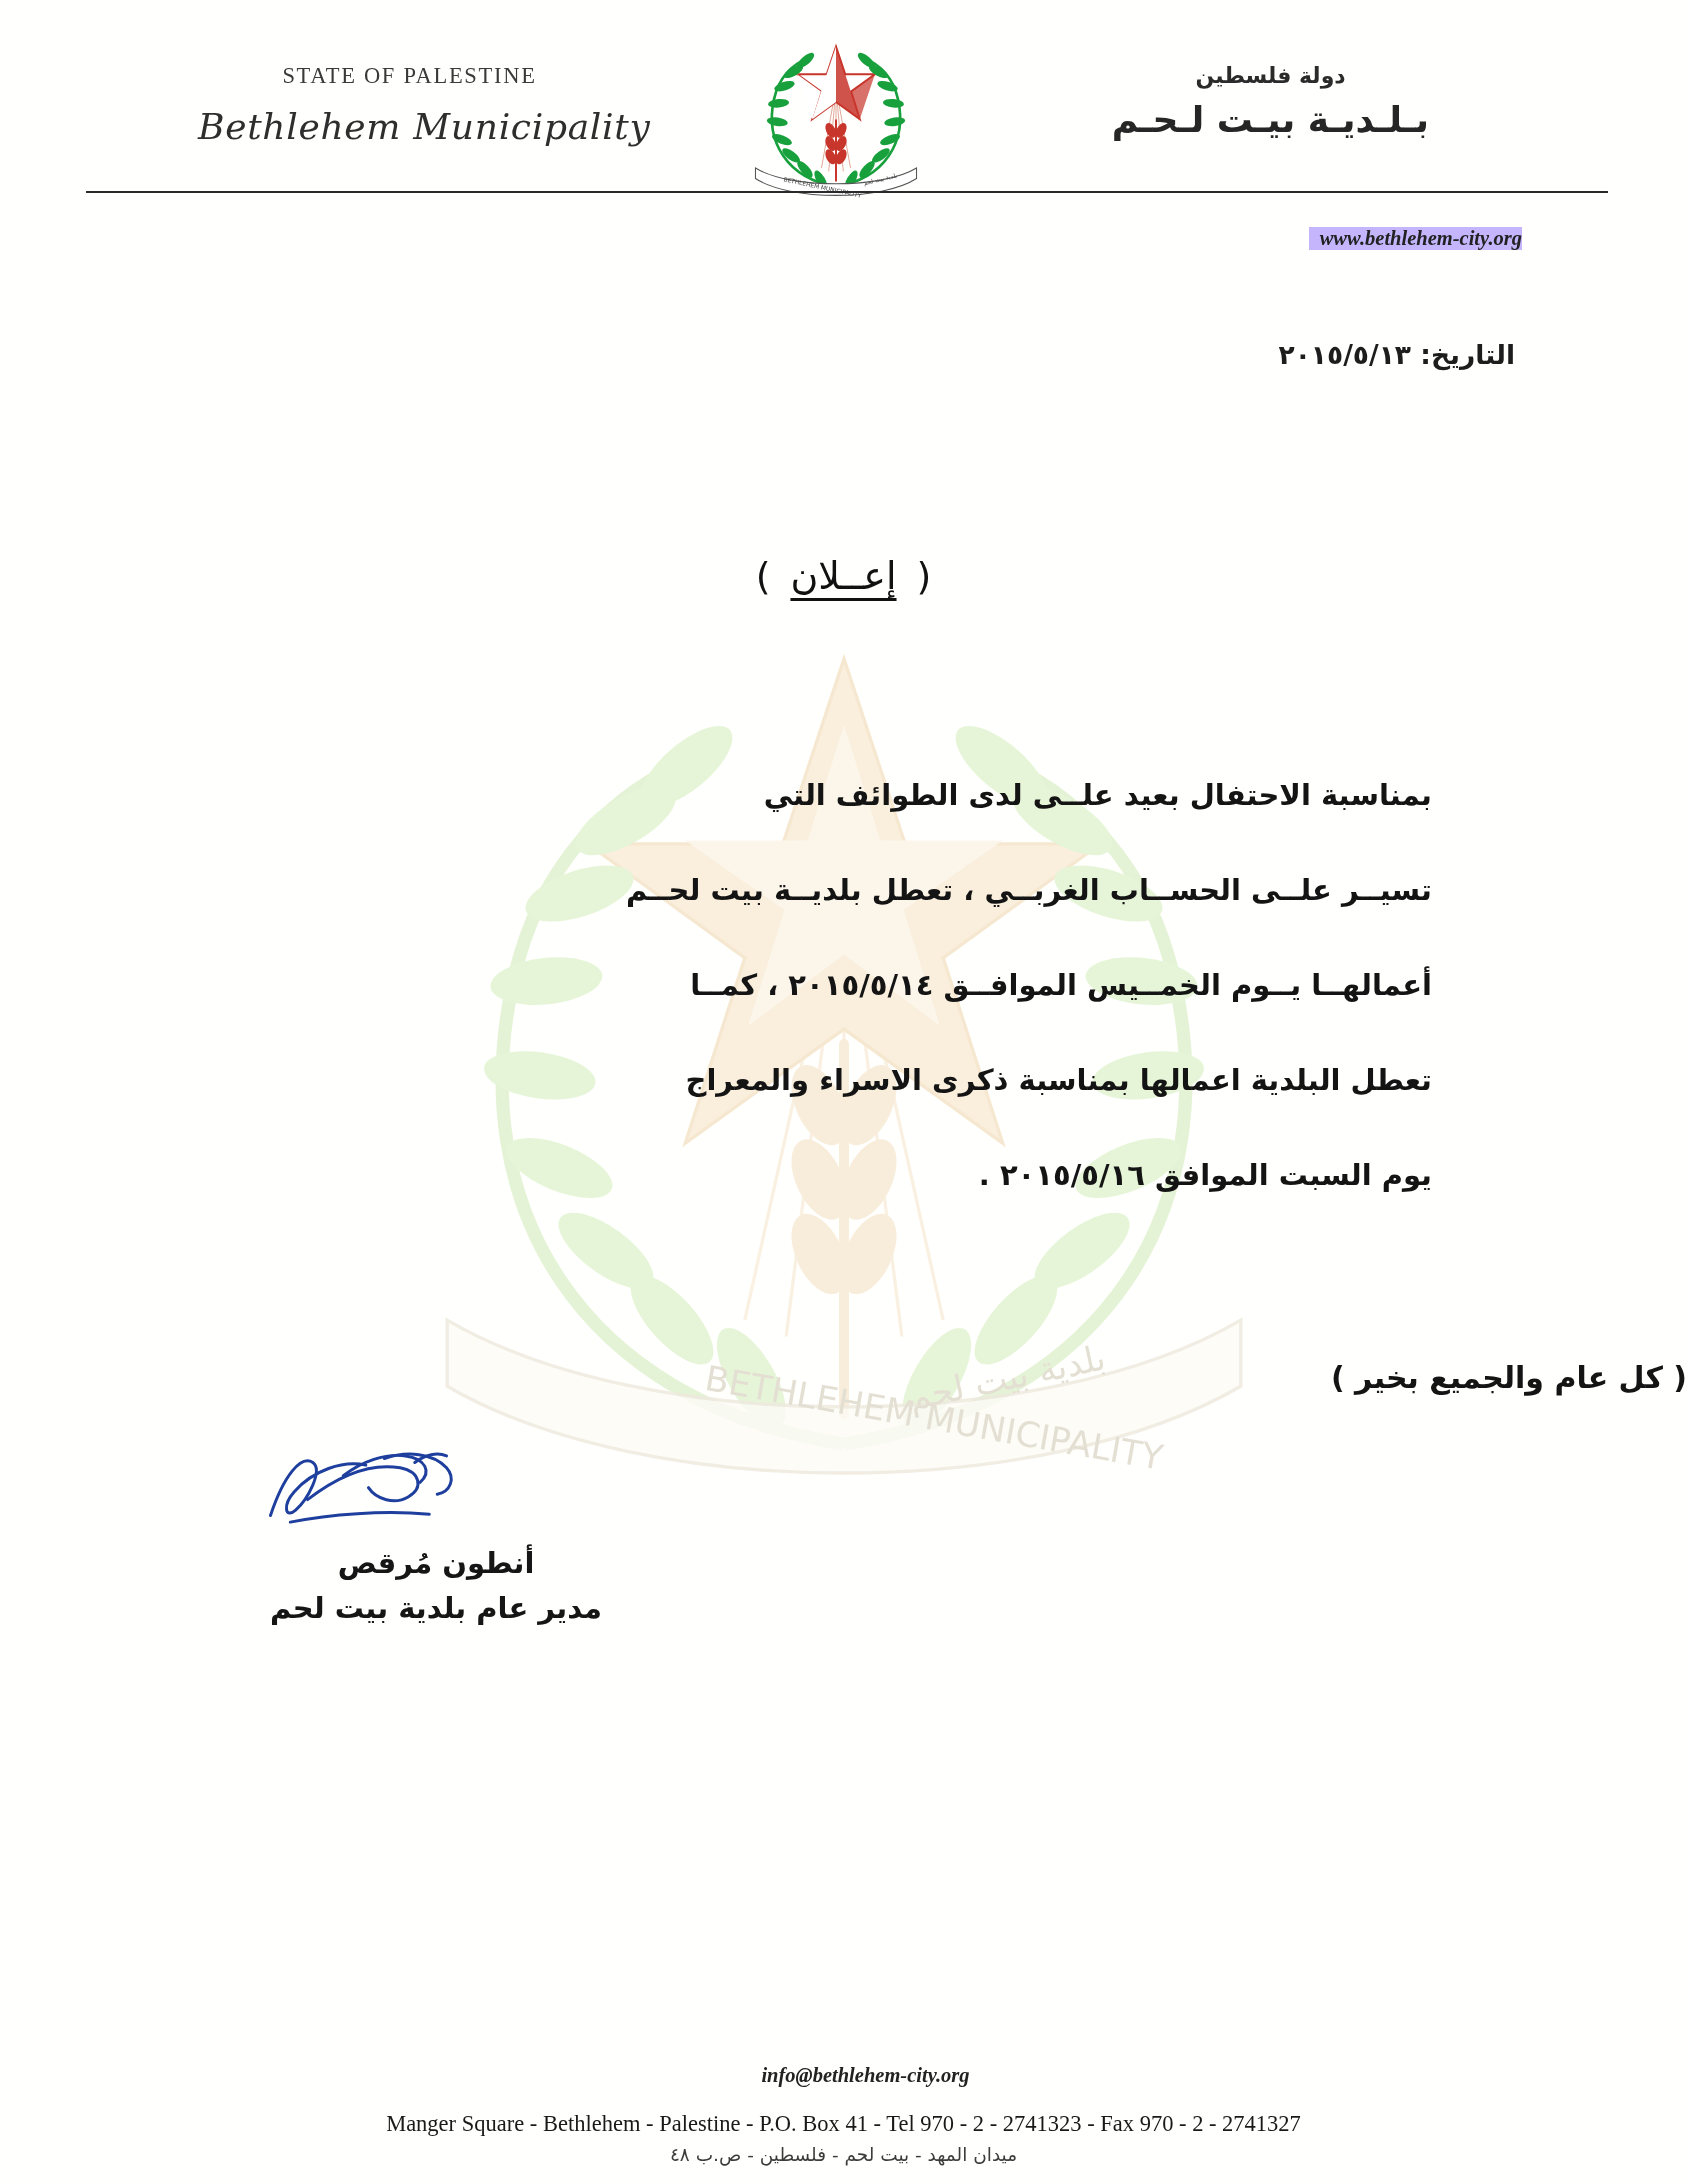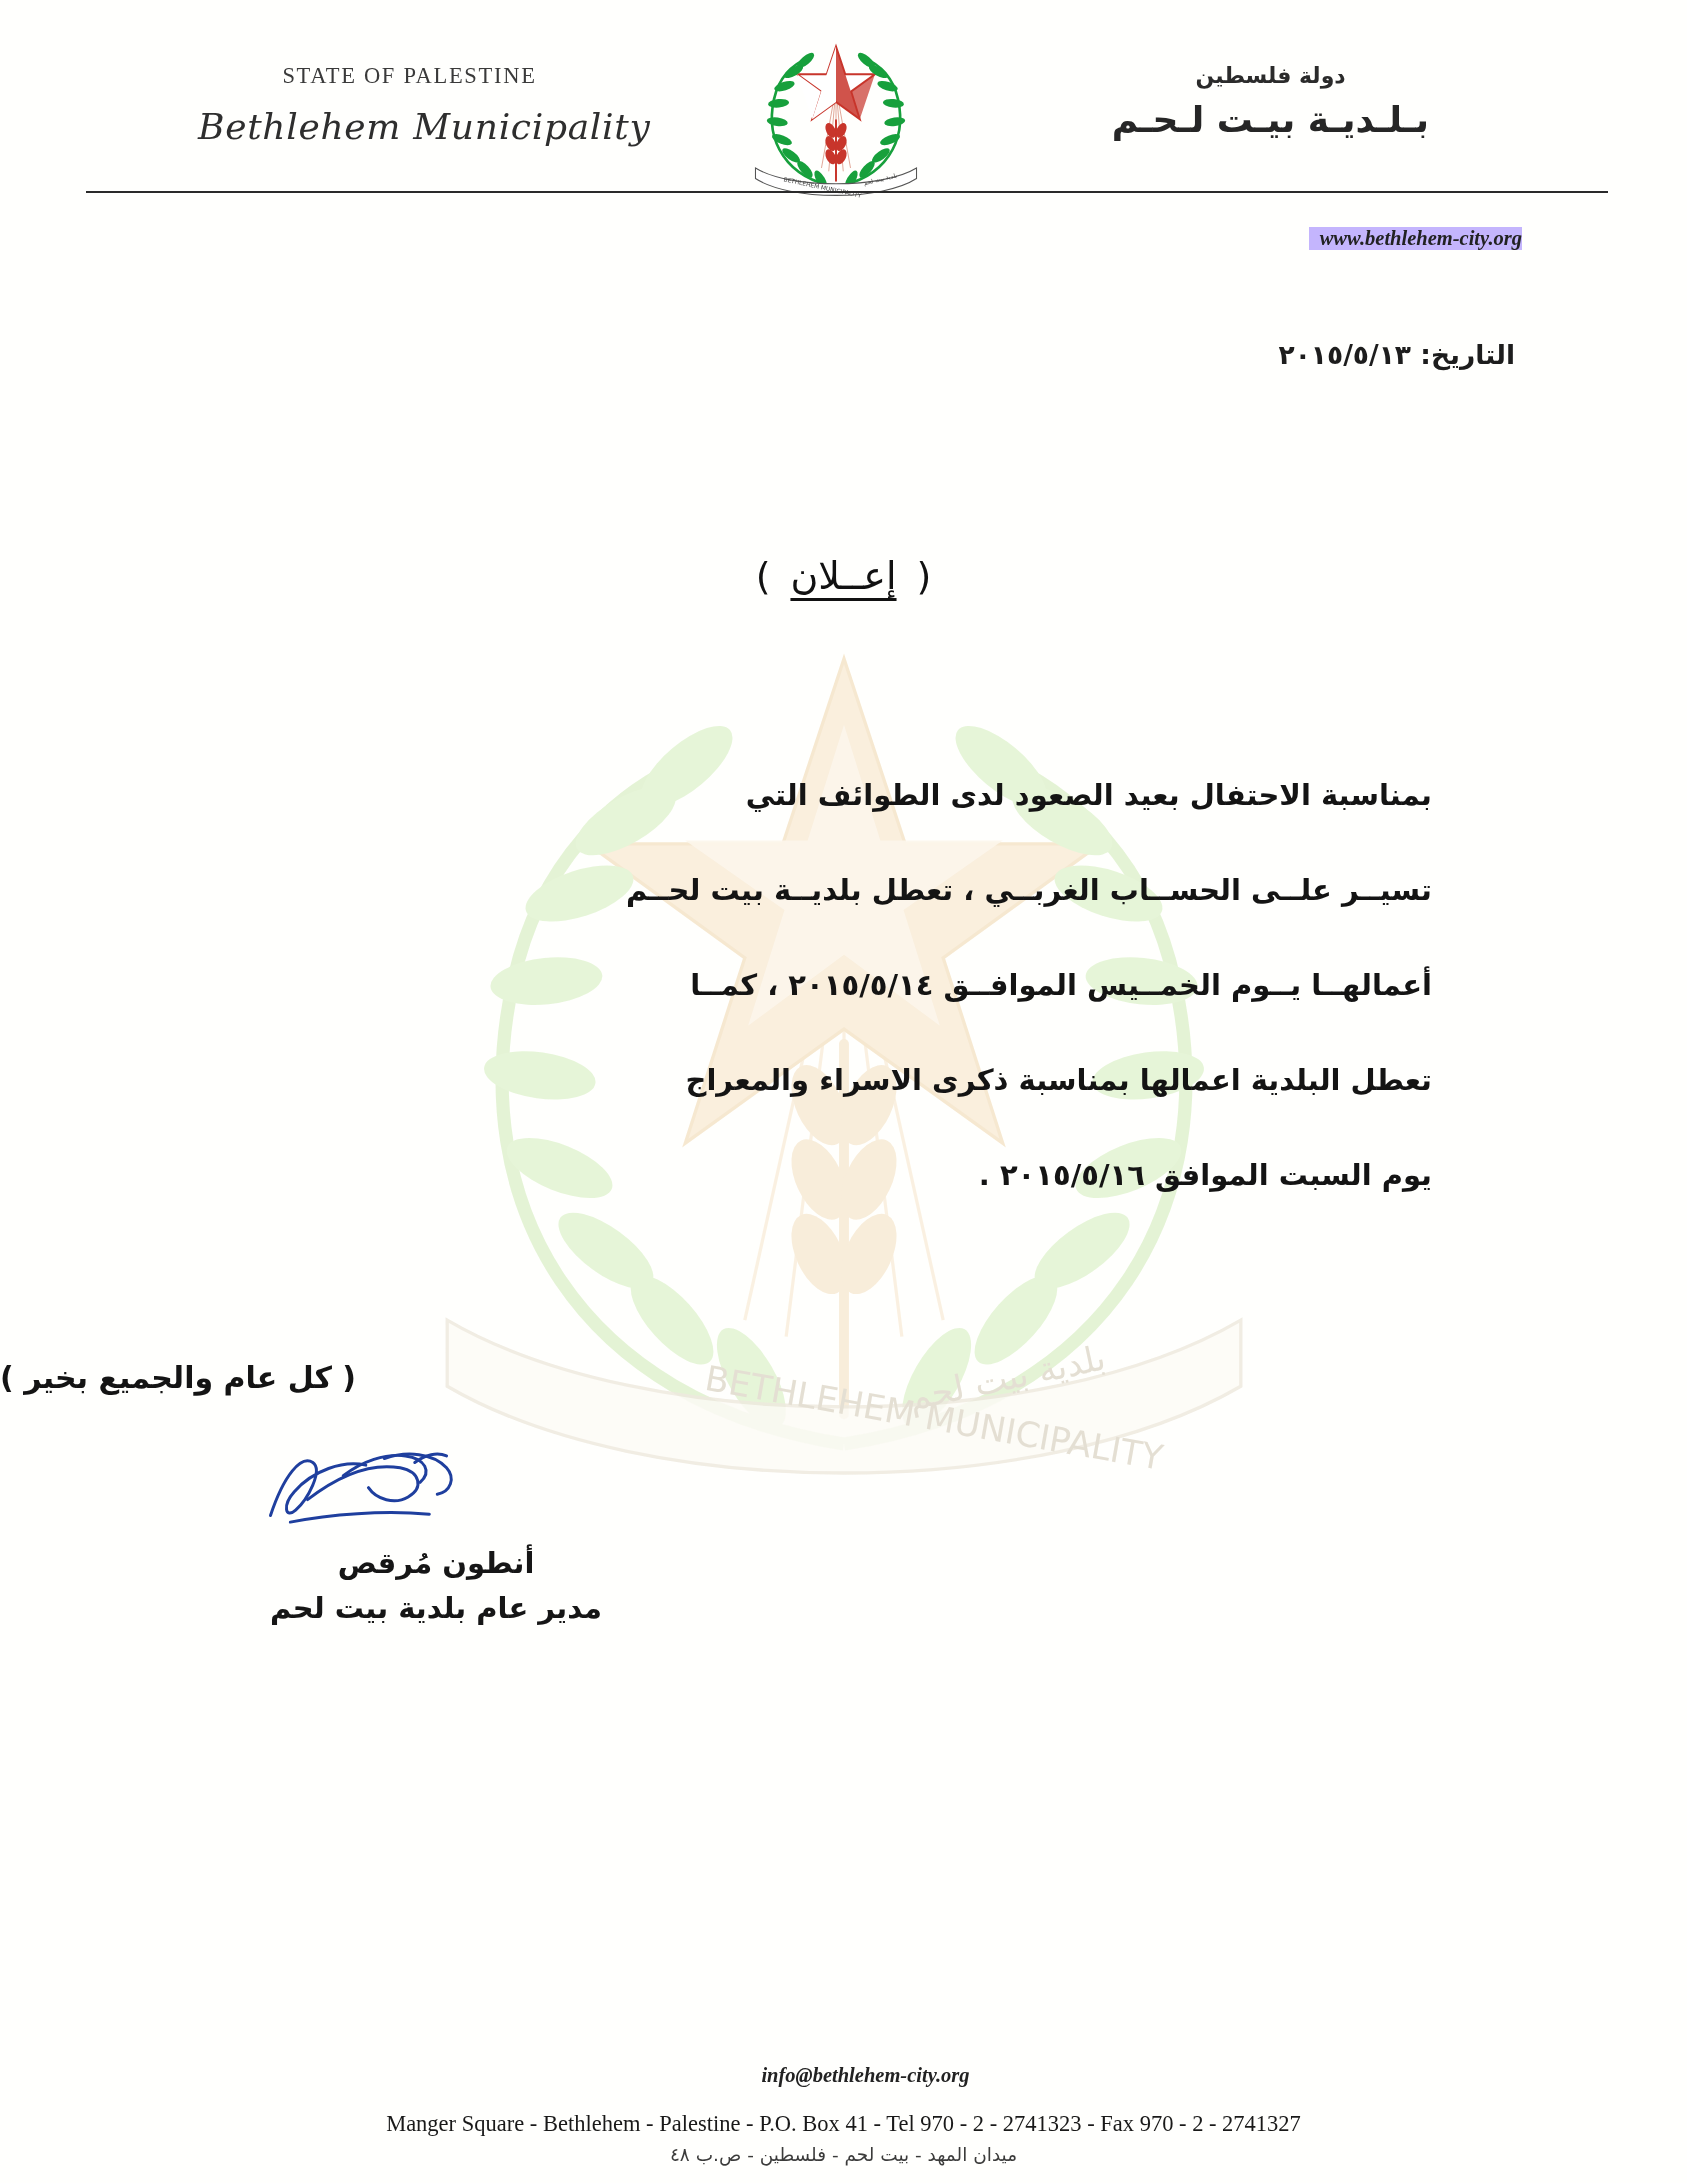--- a/index.html
+++ b/index.html
@@ -102,21 +102,21 @@
     font-family:"DejaVu Sans", sans-serif;
     font-size:29px;font-weight:bold;color:#141414;
     line-height:95px;
     z-index:3;
   }
   .body-block p{margin:0;}
   .body-line{display:block;}
 
   .closing{
     position:absolute;left:0;right:0;top:1360px;
-    direction:rtl;text-align:left;
+    direction:rtl;text-align:right;
     font-family:"DejaVu Sans", sans-serif;
     font-size:30px;font-weight:bold;color:#141414;
     letter-spacing:2px;
     z-index:3;
   }
 
   
   .sig-wrap{
     position:absolute;left:198px;top:1436px;width:476px;text-align:center;z-index:4;
   }
@@ -299,21 +299,21 @@
   <div class="date-line">
     <span>التاريخ:</span>
     <span>٢٠١٥/٥/١٣</span>
   </div>
 
   <div class="doc-title">
     <span class="paren">(</span><span class="inner">إعــلان</span><span class="paren">)</span>
   </div>
 
   <div class="body-block">
-    <p class="body-line">بمناسبة الاحتفال بعيد الصعود  لدى الطوائف التي</p>
+    <p class="body-line">بمناسبة الاحتفال بعيد علــى  لدى الطوائف التي</p>
     <p class="body-line">تسيــر علــى الحســاب الغربــي  ،   تعطل بلديــة بيت لحــم</p>
     <p class="body-line">أعمالهــا يــوم الخمــيس الموافــق ٢٠١٥/٥/١٤ ، كمــا</p>
     <p class="body-line">تعطل البلدية اعمالها بمناسبة ذكرى الاسراء والمعراج</p>
     <p class="body-line">يوم السبت الموافق ٢٠١٥/٥/١٦ .</p>
   </div>
 
   <div class="closing">(  كل عام والجميع بخير  )</div>
 
   <div class="sig-wrap">
     <div class="sig-ink">

